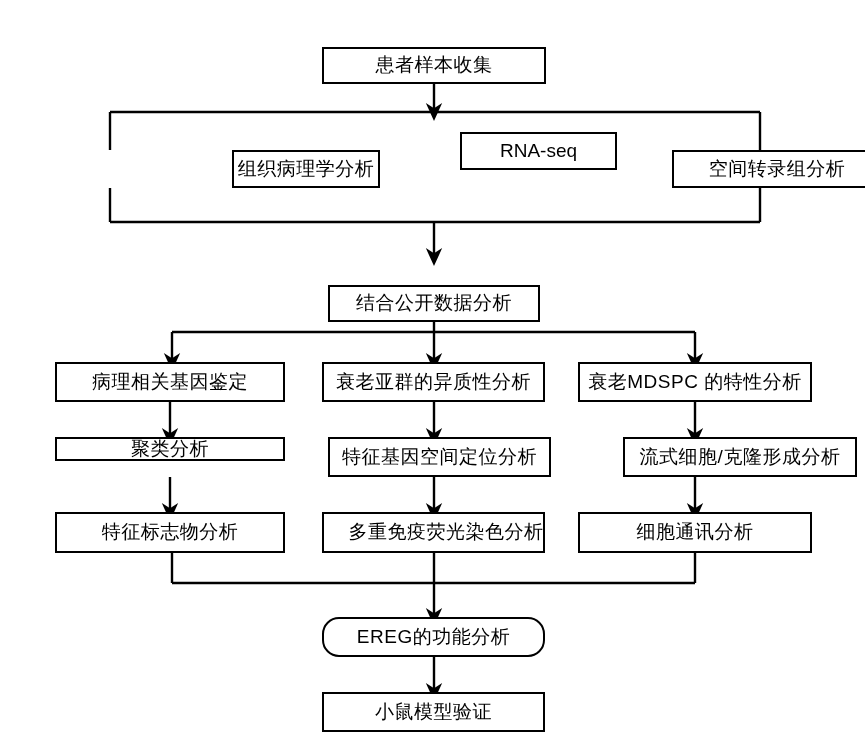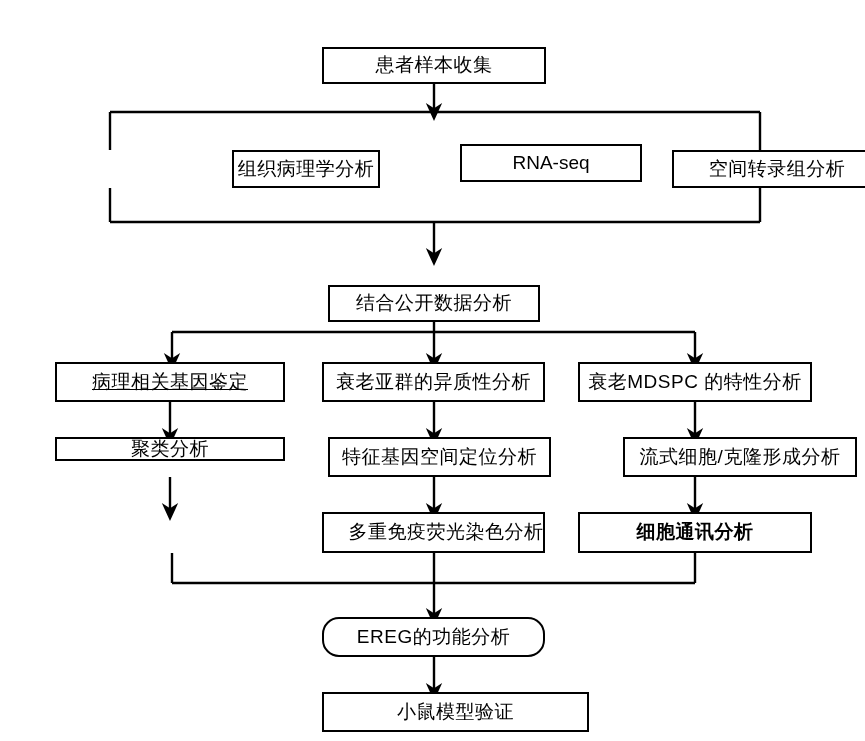--- a/index.html
+++ b/index.html
@@ -92,40 +92,41 @@
 
       <path d="M434,657 L434,692" marker-end="url(#arrow)"></path>
     </g>
   </svg>
 
   <div class="node" style="left:322px; top:47px; width:224px; height:37px;">患者样本收集</div>
 
 
   <div class="node" style="left:232px; top:150px; width:148px; height:38px;">组织病理学分析</div>
 
-  <div class="node latin" style="left:460px; top:144px; width:182px; height:38px;">RNA-seq</div>
+  <div class="node latin" style="left:460px; top:132px; width:157px; height:38px;">RNA-seq</div>
 
   <div class="node" style="left:672px; top:150px; width:210px; height:38px;">空间转录组分析</div>
 
   <div class="node" style="left:328px; top:257px; width:212px; height:37px;margin-top:28px;">结合公开数据分析</div>
 
-  <div class="node" style="left:55px; top:362px; width:230px; height:40px;text-decoration:underline;">病理相关基因鉴定</div>
+  <div class="node" style="left:55px; top:362px; width:230px; height:40px;">病理相关基因鉴定</div>
 
   <div class="node" style="left:55px; top:437px; width:230px; height:24px;">聚类分析</div>
 
+  <div class="node" style="left:55px; top:512px; width:230px; height:41px;">特征标志物分析</div>
 
   <div class="node" style="left:322px; top:362px; width:223px; height:40px;">衰老亚群的异质性分析</div>
 
   <div class="node" style="left:322px; top:437px; width:223px; height:40px;margin-left:6px;">特征基因空间定位分析</div>
 
   <div class="node" style="left:322px; top:512px; width:223px; height:41px;padding-left:25px;">多重免疫荧光染色分析</div>
 
   <div class="node" style="left:578px; top:362px; width:234px; height:40px;">衰老MDSPC 的特性分析</div>
 
   <div class="node" style="left:578px; top:437px; width:234px; height:40px;margin-left:45px;">流式细胞/克隆形成分析</div>
 
-  <div class="node" style="left:578px; top:512px; width:234px; height:41px;font-weight:bold;">细胞通讯分析</div>
+  <div class="node" style="left:578px; top:512px; width:234px; height:41px;">细胞通讯分析</div>
 
   <div class="node" style="left:322px; top:617px; width:223px; height:40px;border-radius:17px;">EREG的功能分析</div>
 
-  <div class="node" style="left:322px; top:692px; width:267px; height:40px;">小鼠模型验证</div>
+  <div class="node" style="left:322px; top:692px; width:223px; height:40px;">小鼠模型验证</div>
 
 </div>
 
 </body></html>

